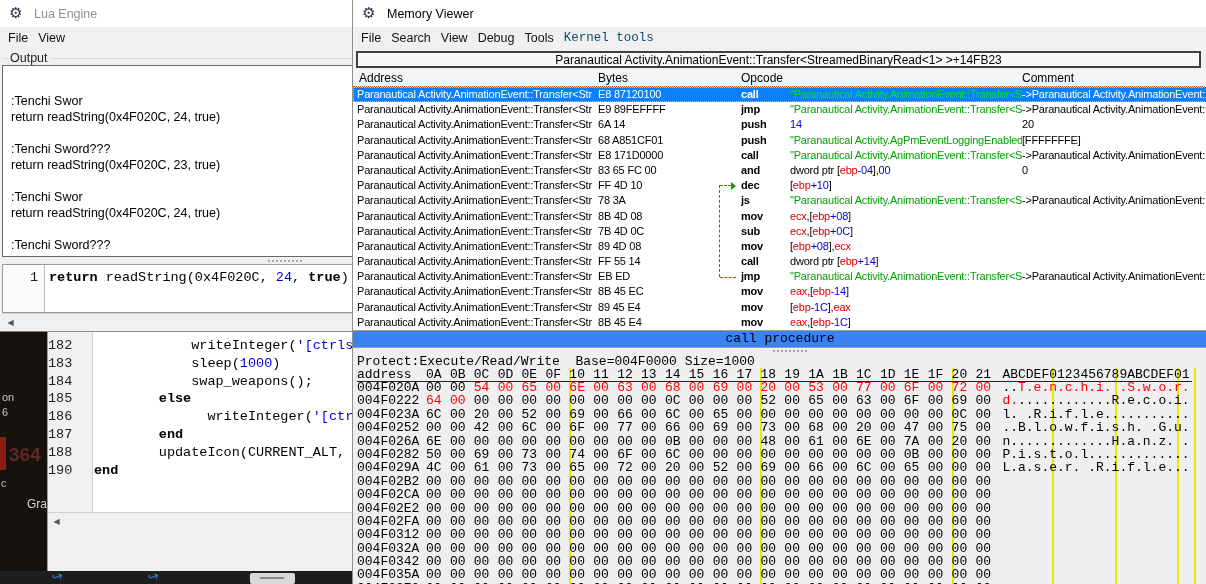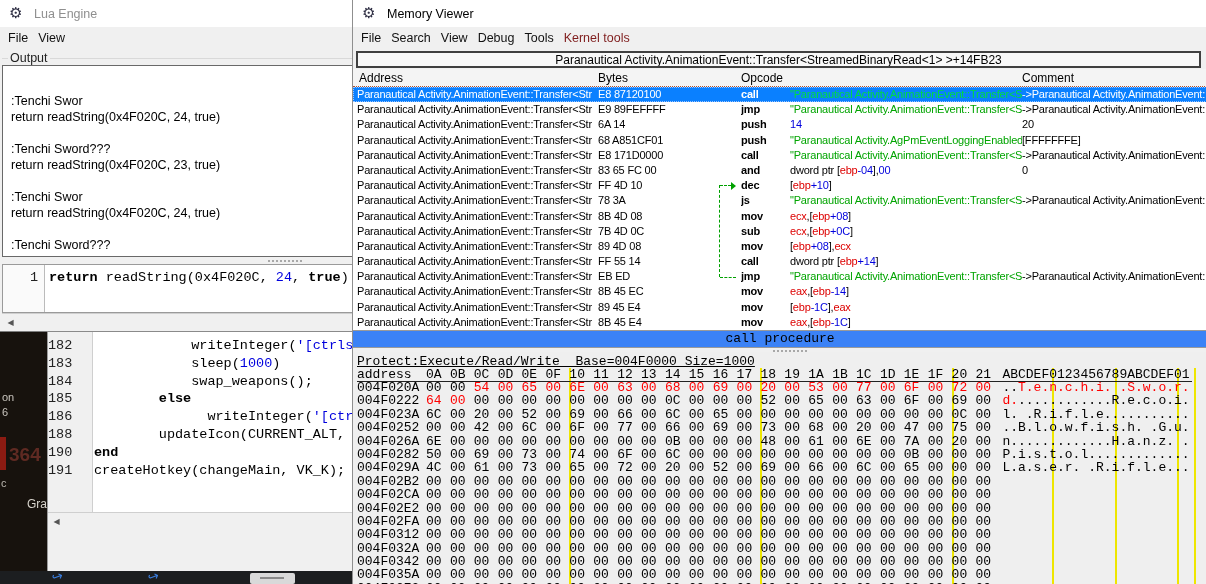--- a/index.html
+++ b/index.html
@@ -20,21 +20,21 @@
   .tb-arrow{position:absolute;top:-2px;color:#3b7fe0;font-size:13px;transform:rotate(-20deg);}
   .tb-arrow.a1{left:52px;} .tb-arrow.a2{left:148px;}
   .tb-btn{position:absolute;left:250px;top:2px;width:45px;height:11px;background:#d9d9d9;border-radius:2px;}
   .tb-btn i{position:absolute;left:10px;top:4px;width:24px;height:2px;background:#8a8a8a;}
   
   .titlebar{position:absolute;left:0;top:0;right:0;height:27px;background:#ffffff;}
   .ce-icon{position:absolute;left:9px;top:4px;font-size:15px;color:#2f2f44;}
   .wtitle{position:absolute;left:34px;top:7px;font-size:12.5px;}
   .menubar{position:absolute;left:0;top:27px;right:0;height:22px;display:flex;padding-left:3px;background:#f0f0f0;}
   .menu-item{padding:4px 5px;font-size:12.5px;color:#111;white-space:nowrap;}
-  .menu-item.disabled{color:#7f1d1d;}
+  .menu-item.disabled{color:#0c4a6e;font-family:Liberation Mono, monospace;}
   
   #lua-window{left:0;top:0;width:353px;height:331px;background:#f0f0f0;border-bottom:1px solid #7d7d7d;}
   #lua-window .wtitle{color:#8f8f8f;}
   .groupline{left:2px;top:58px;right:0;height:1px;background:#d9d9d9;}
   .output-label{left:8px;top:51px;font-size:12.5px;color:#222;background:#f0f0f0;padding:0 2px;}
   .output-panel{left:2px;top:65px;width:351px;height:192px;background:#fff;border:1px solid #696969;box-sizing:border-box;overflow:hidden;}
   .output-text{position:absolute;left:8px;top:27px;font-size:12.5px;line-height:16px;color:#000;white-space:pre;}
   .split-dots{width:34px;border-top:2px dotted #a8a8a8;height:0;}
   #lua-split{left:268px;top:260px;}
   .editor{left:2px;top:264px;width:351px;height:49px;background:#fff;border:1px solid #9a9a9a;box-sizing:border-box;overflow:hidden;}
@@ -78,21 +78,21 @@
   .jline{position:absolute;border-color:#00a000;}
   .jl-v{left:366px;top:98px;height:92px;width:0;border-left:1px dashed #00a000;}
   .jl-t{left:367px;top:98px;width:11px;height:0;border-top:1px dashed #00a000;}
   .jl-b{left:367px;top:190px;width:16px;height:0;border-top:1px dashed #00a000;}
   .jl-arrow{left:378px;top:95px;width:0;height:0;border-left:5px solid #00a000;border-top:4px solid transparent;border-bottom:4px solid transparent;}
   .callbar{left:0;top:330px;width:854px;height:18px;background:#3b82f6;border-top:1px solid #9a9a9a;border-bottom:1px solid #9a9a9a;box-sizing:border-box;
            text-align:center;font-family:"Liberation Mono",monospace;font-size:13px;line-height:16px;color:#000;}
   #mv-split{left:420px;top:350px;}
   
   #hexview{left:0;top:352px;width:854px;height:232px;background:#efefef;font-family:"Liberation Mono",monospace;font-size:13px;color:#000;overflow:hidden;}
-  .protect{position:absolute;left:4px;top:2px;white-space:pre;text-decoration:underline;}
+  .protect{position:absolute;left:4px;top:2px;white-space:pre;}
   .hexhead{position:absolute;left:4px;top:16px;width:835px;height:13px;border-bottom:1px solid #222;white-space:nowrap;line-height:13px;}
   .haddr{display:inline-block;width:69px;}
   .hb{display:inline-block;width:23.9px;}
   .hascii{margin-left:3px;letter-spacing:0;}
   #hexrows{position:absolute;left:4px;top:29px;white-space:nowrap;}
   .hrow{height:13.4px;line-height:13.4px;white-space:nowrap;}
   .red{color:#ff0000;}
   .yline{position:absolute;top:16px;bottom:0;width:2px;background:#eee600;}
   .y1{left:216px;} .y2{left:407px;} .y3{left:599px;}
   .y4{left:699px;} .y5{left:762px;} .y6{left:824px;} .y7{left:841px;}
@@ -137,23 +137,23 @@
 
 <div class="abs" id="script-window">
   <div class="s-code-panel"></div>
   <div class="s-gutter"></div>
   <div id="script-lines">
       <div class="sline"><span class="lno">182</span><span class="c-pl">            writeInteger(</span><span class="c-str">'[ctrls]</span></div>
       <div class="sline"><span class="lno">183</span><span class="c-pl">            sleep(</span><span class="c-num">1000</span><span class="c-pl">)</span></div>
       <div class="sline"><span class="lno">184</span><span class="c-pl">            swap_weapons();</span></div>
       <div class="sline"><span class="lno">185</span><span class="c-pl">        </span><span class="c-kw">else</span></div>
       <div class="sline"><span class="lno">186</span><span class="c-pl">              writeInteger(</span><span class="c-str">'[ctrls</span></div>
+      <div class="sline"><span class="lno">187</span><span class="c-pl">        </span><span class="c-kw">end</span></div>
       <div class="sline"><span class="lno">188</span><span class="c-pl">        updateIcon(CURRENT_ALT,</span></div>
       <div class="sline"><span class="lno">190</span><span class="c-kw">end</span></div>
-      <div class="sline"><span class="lno">191</span><span class="c-pl">createHotkey(changeMain, VK_K);</span></div>
     </div>
   <div class="hscroll" id="script-hscroll">
     <div class="harrow">◀</div>
   </div>
   <div class="s-rest"></div>
 </div>
 
 <div class="abs" id="taskbar">
   <span class="tb-arrow a1">↪</span>
   <span class="tb-arrow a2">↪</span>

